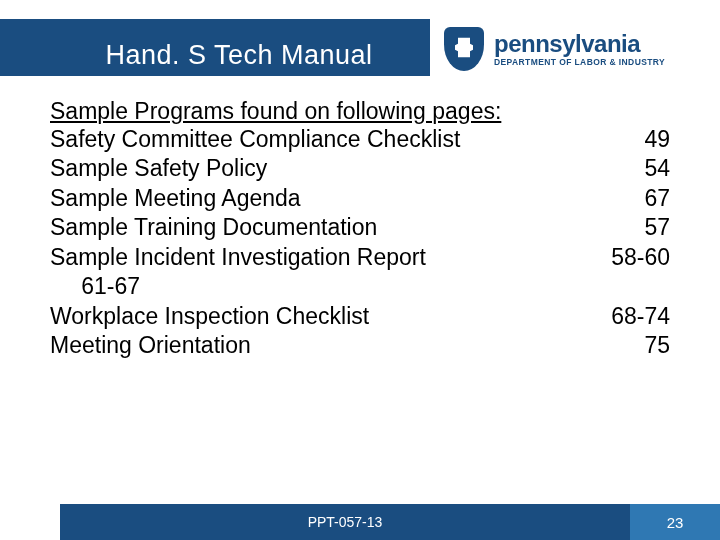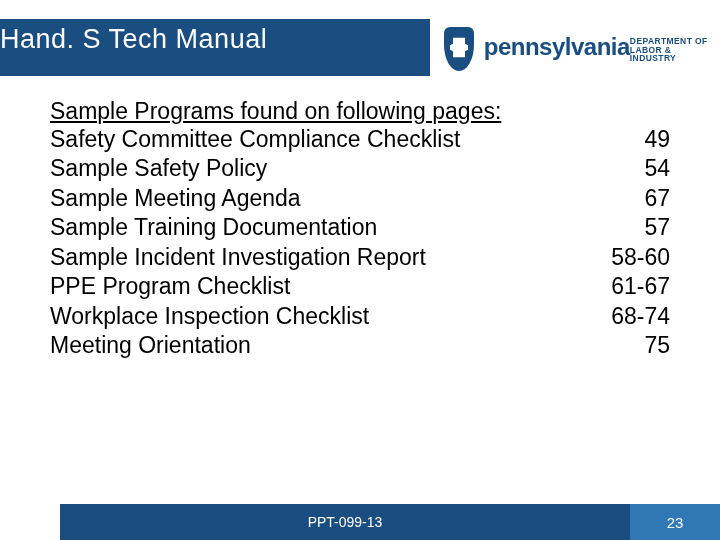--- a/index.html
+++ b/index.html
@@ -3,26 +3,26 @@
 <meta charset="utf-8">
 <style>
   * { box-sizing: border-box; margin: 0; padding: 0; }
   html, body { width: 720px; height: 540px; background: #ffffff; font-family: Verdana, Geneva, sans-serif; }
   .slide { width: 720px; height: 540px; position: relative; background: #ffffff; }
 
   .header { position: absolute; top: 22px; left: 0; right: 0; height: 54px; display: flex; align-items: stretch; }
   .title-band { position: relative; flex: 0 0 430px; }
   .title-band .mainbar { position: absolute; left: 0; top: 0; right: 0; bottom: 0; background: #1a4d80; }
   .title-band .thinbar { position: absolute; left: 0; right: 0; top: -3px; height: 3px; background: #1a4d80; }
-  .title-text { position: absolute; left: 0; right: 0; top: 2px; color: #ffffff; font-size: 27px; letter-spacing: 0.5px; }
+  .title-text { position: absolute; left: 0; right: 0; top: 18px; color: #ffffff; font-size: 27px; text-align: center; letter-spacing: 0.5px; padding-left: 48px; }
 
   .logo { flex: 1; display: flex; align-items: center; justify-content: flex-start; padding-left: 14px; }
   .logo .shield { width: 40px; height: 44px; background: #1a4d80; border-radius: 6px 6px 50% 50% / 6px 6px 60% 60%; position: relative; margin-right: 10px; display:flex; align-items:center; justify-content:center; }
   .logo .shield svg { width: 24px; height: 30px; }
-  .logo .stack { display: flex; flex-direction: row; line-height: 1; }
+  .logo .stack { display: flex; flex-direction: column; line-height: 1; }
   .logo .state { color: #1a4d80; font-weight: 700; font-size: 24px; letter-spacing: -0.5px; }
   .logo .dept { color: #1a4d80; font-size: 8.5px; font-weight: 700; letter-spacing: 0.4px; margin-top: 2px; }
 
   .content { position: absolute; top: 98px; left: 50px; right: 50px; bottom: 60px; color: #000; }
   .intro { font-size: 23px; text-decoration: underline; }
   .rows { }
   .row { display: flex; justify-content: space-between; font-size: 23px; line-height: 1.28; }
   .row .name { white-space: nowrap; }
   .row .page { white-space: nowrap; text-align: right; min-width: 90px; }
 
@@ -72,33 +72,32 @@
         </div>
       <div class="row">
           <span class="name">Sample Training Documentation</span>
           <span class="page">57</span>
         </div>
       <div class="row">
           <span class="name">Sample Incident Investigation Report</span>
           <span class="page">58-60</span>
         </div>
       <div class="row">
-          <span class="name">PPE Program Checklist</span>
           <span class="page">61-67</span>
         </div>
       <div class="row">
           <span class="name">Workplace Inspection Checklist</span>
           <span class="page">68-74</span>
         </div>
       <div class="row">
           <span class="name">Meeting Orientation</span>
           <span class="page">75</span>
         </div>
     </div>
   </div>
 
   <div class="footer">
     <div class="spacer"></div>
-    <div class="center">PPT-099-13</div>
+    <div class="center">PPT-057-13</div>
     <div class="pagecell">23</div>
   </div>
 
 </div>
 
 </body></html>

